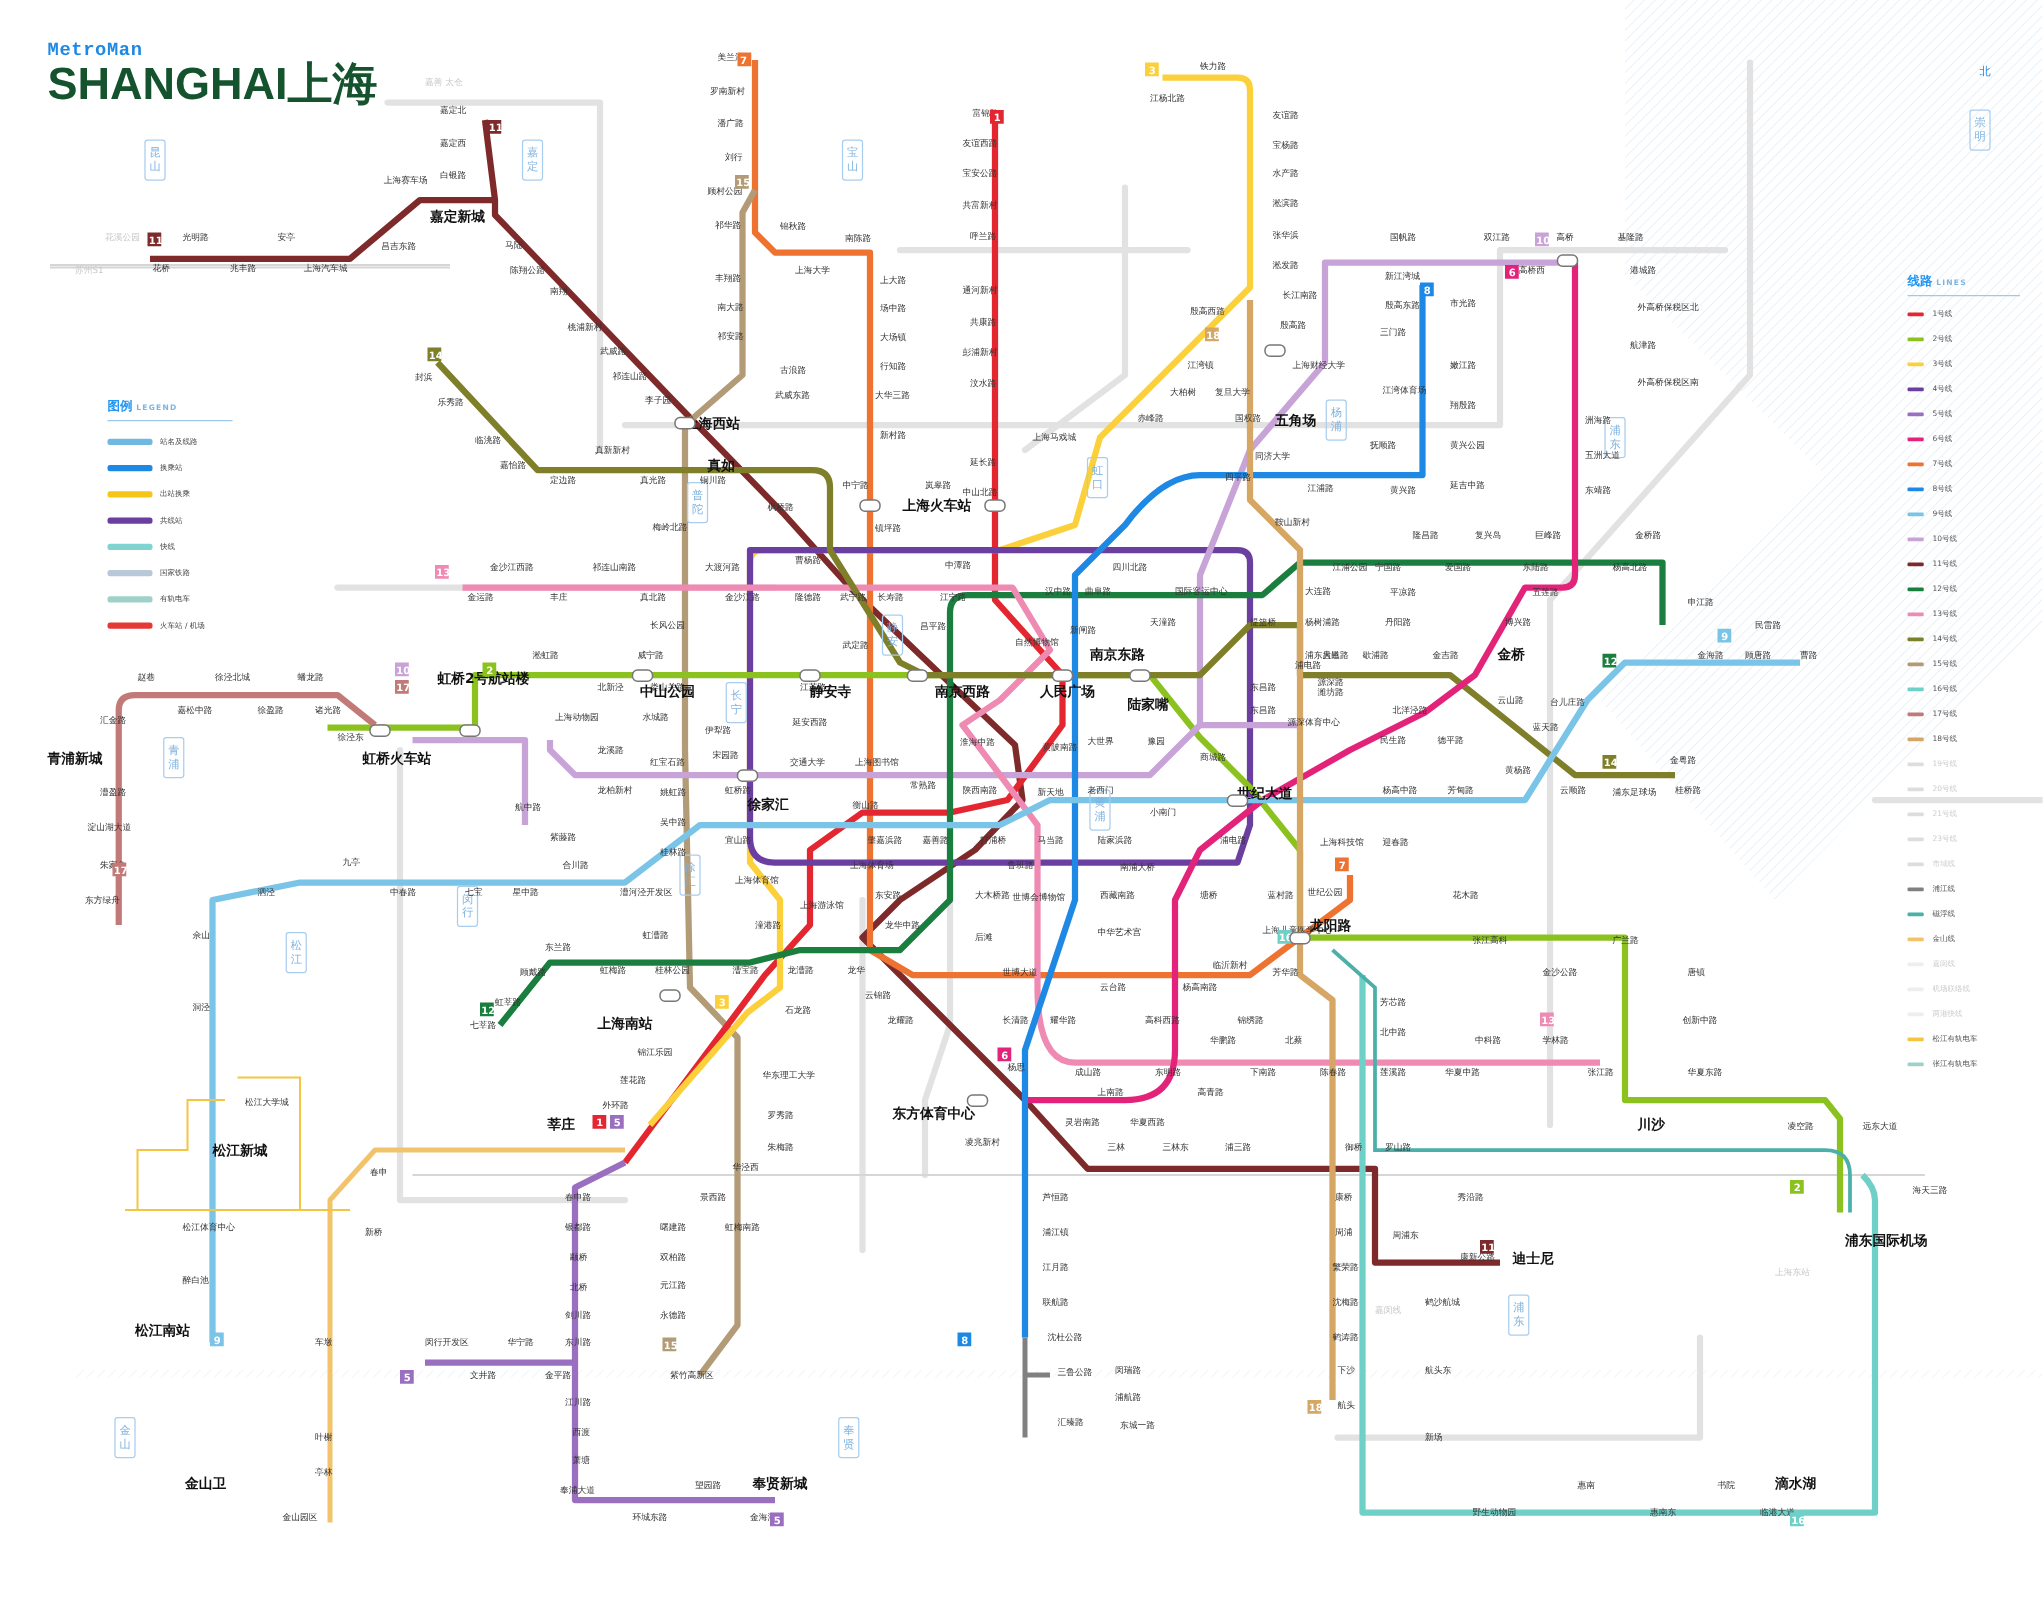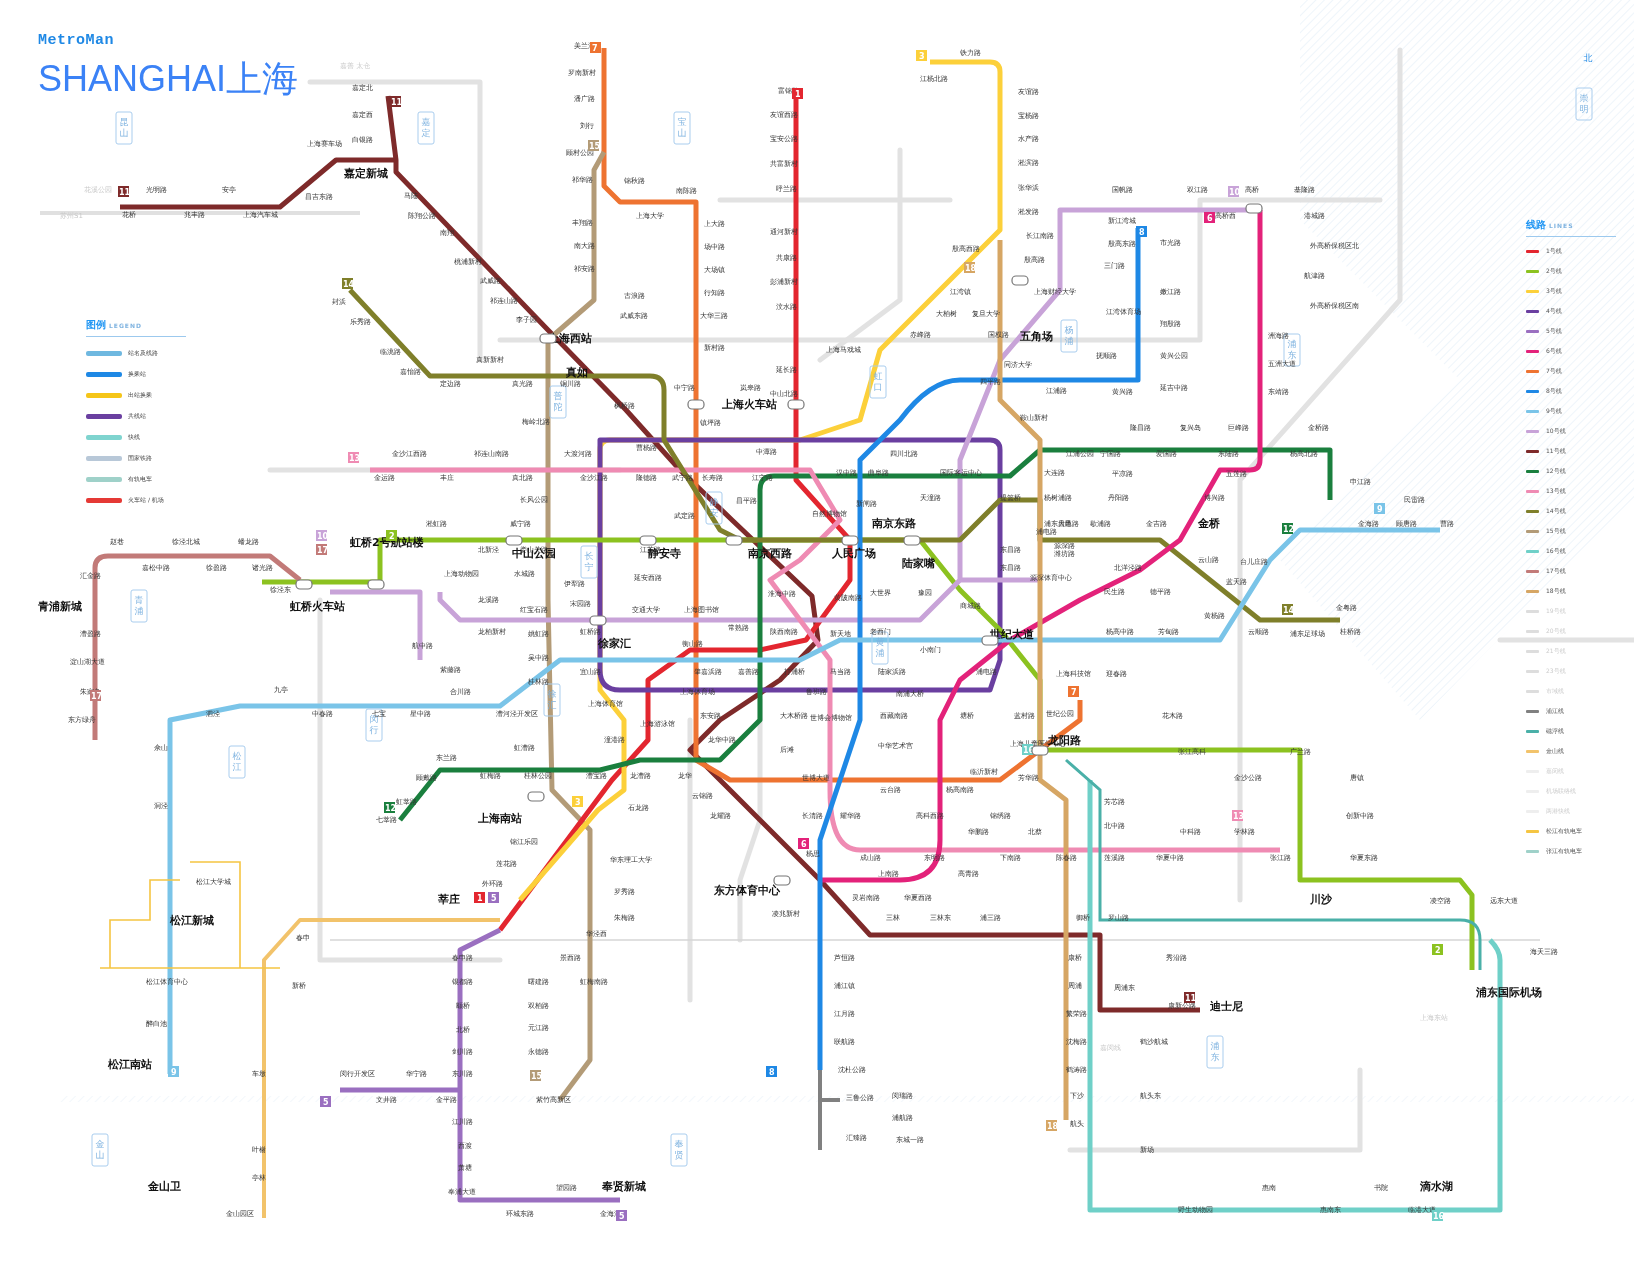--- a/index.html
+++ b/index.html
@@ -1,20 +1,20 @@
 <!DOCTYPE html>
 <html><head>
 <meta charset="utf-8">
 <style>
   html,body{margin:0;padding:0;background:#fff;}
   body{width:1634px;height:1280px;position:relative;overflow:hidden;font-family:"DejaVu Sans",sans-serif;}
   #map{position:absolute;left:0;top:0;width:1634px;height:1280px;}
   .brand{position:absolute;left:38px;top:32px;}
   .brand .small{font-family:Liberation Mono, monospace;font-weight:bold;font-size:15px;color:#1e88e5;letter-spacing:0.5px;}
-  .brand .big{font-family:"Liberation Sans",sans-serif;font-weight:normal;font-size:36px;color:#3b82f6;line-height:36px;letter-spacing:0px;margin-top:12px;}
+  .brand .big{font-family:"Liberation Sans",sans-serif;font-weight:bold;font-size:36px;color:#14532d;line-height:36px;letter-spacing:0px;}
   .brand .big span{font-family:"DejaVu Sans",sans-serif;}
   .legend-box{position:absolute;left:86px;top:318px;width:100px;}
   .legend-title{font-size:10px;color:#2196f3;font-weight:bold;border-bottom:1px solid #9cc9ee;padding-bottom:4px;margin-bottom:6px;}
   .legend-title small{font-size:6px;color:#7fb3e0;letter-spacing:1px;margin-left:3px;}
   .legend-row{height:21px;display:flex;align-items:center;font-size:6px;color:#444;}
   .legend-row .sw{width:36px;height:5px;border-radius:2px;margin-right:6px;}
   .lines-legend{position:absolute;left:1526px;top:218px;width:90px;}
   .lines-legend .lt{font-size:10px;color:#2196f3;font-weight:bold;border-bottom:1px solid #9cc9ee;padding-bottom:4px;margin-bottom:4px;}
   .lines-legend .lt small{font-size:6px;color:#7fb3e0;letter-spacing:1px;margin-left:3px;}
   .lrow{display:flex;align-items:center;height:20px;font-size:6px;color:#555;}

